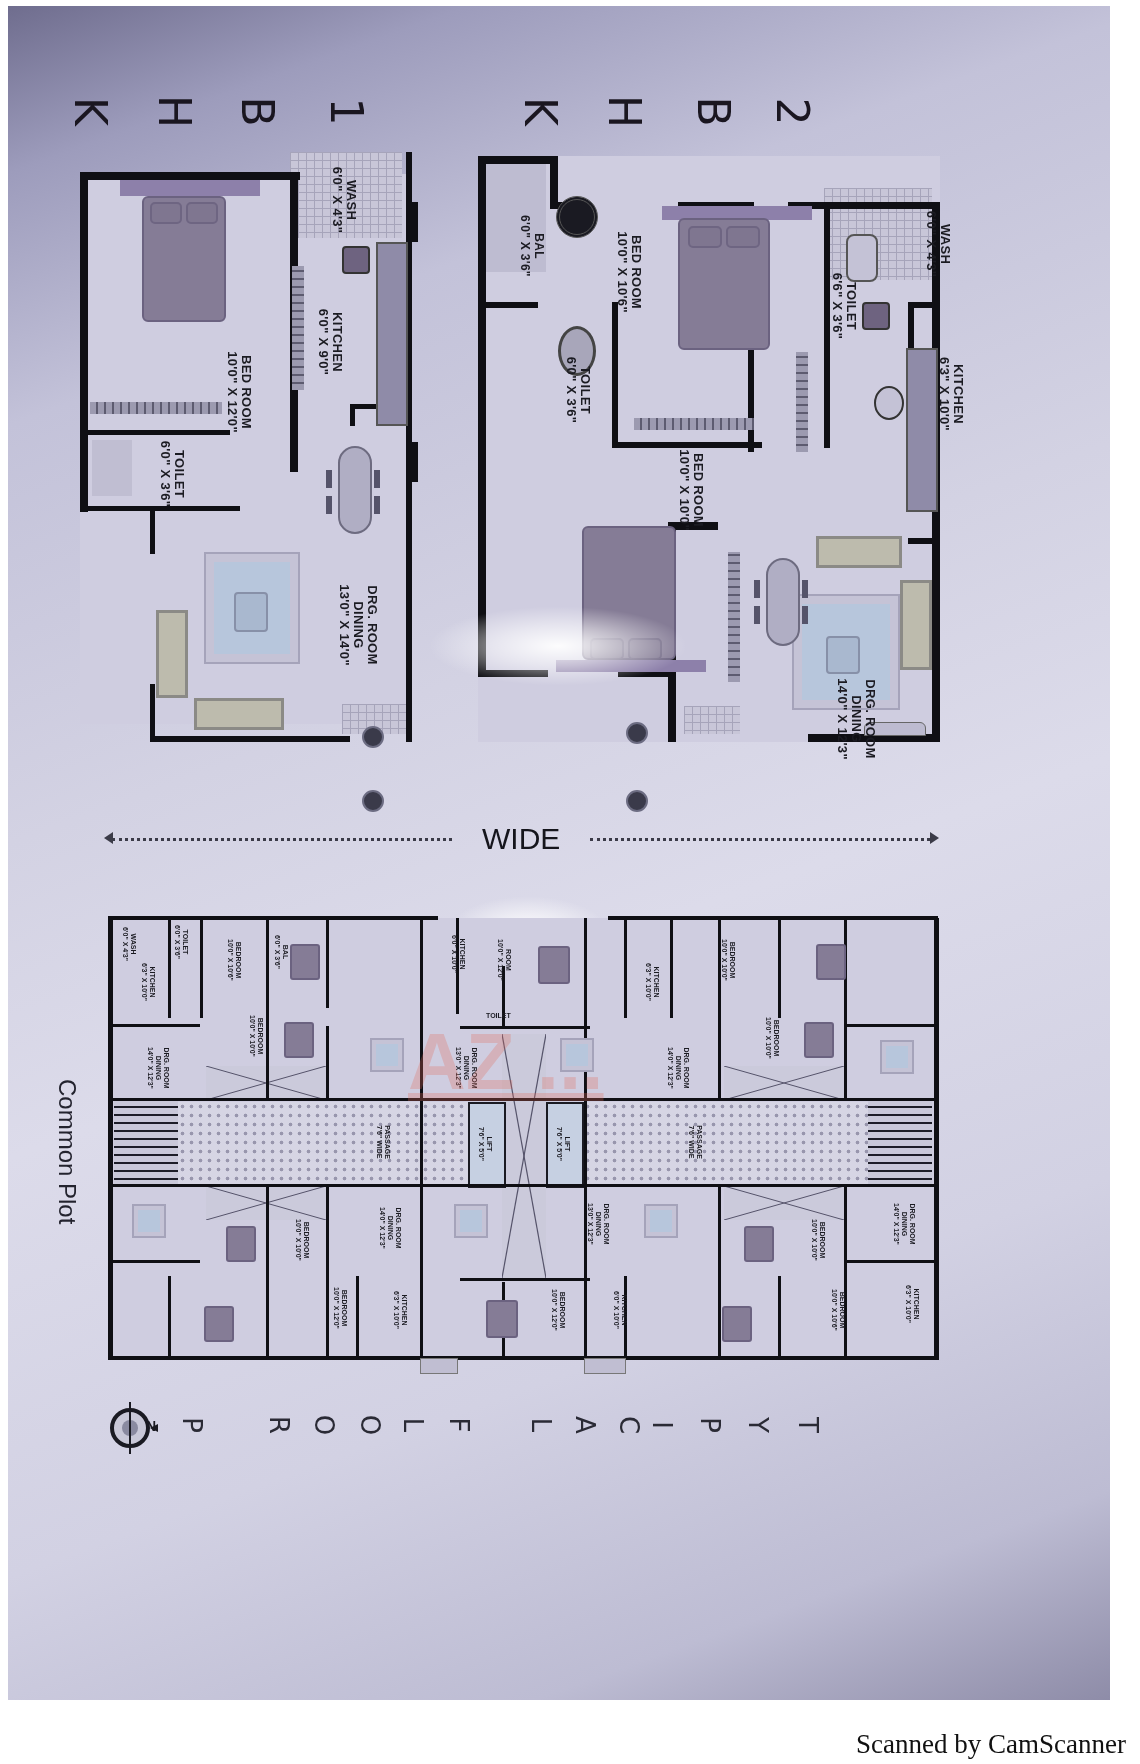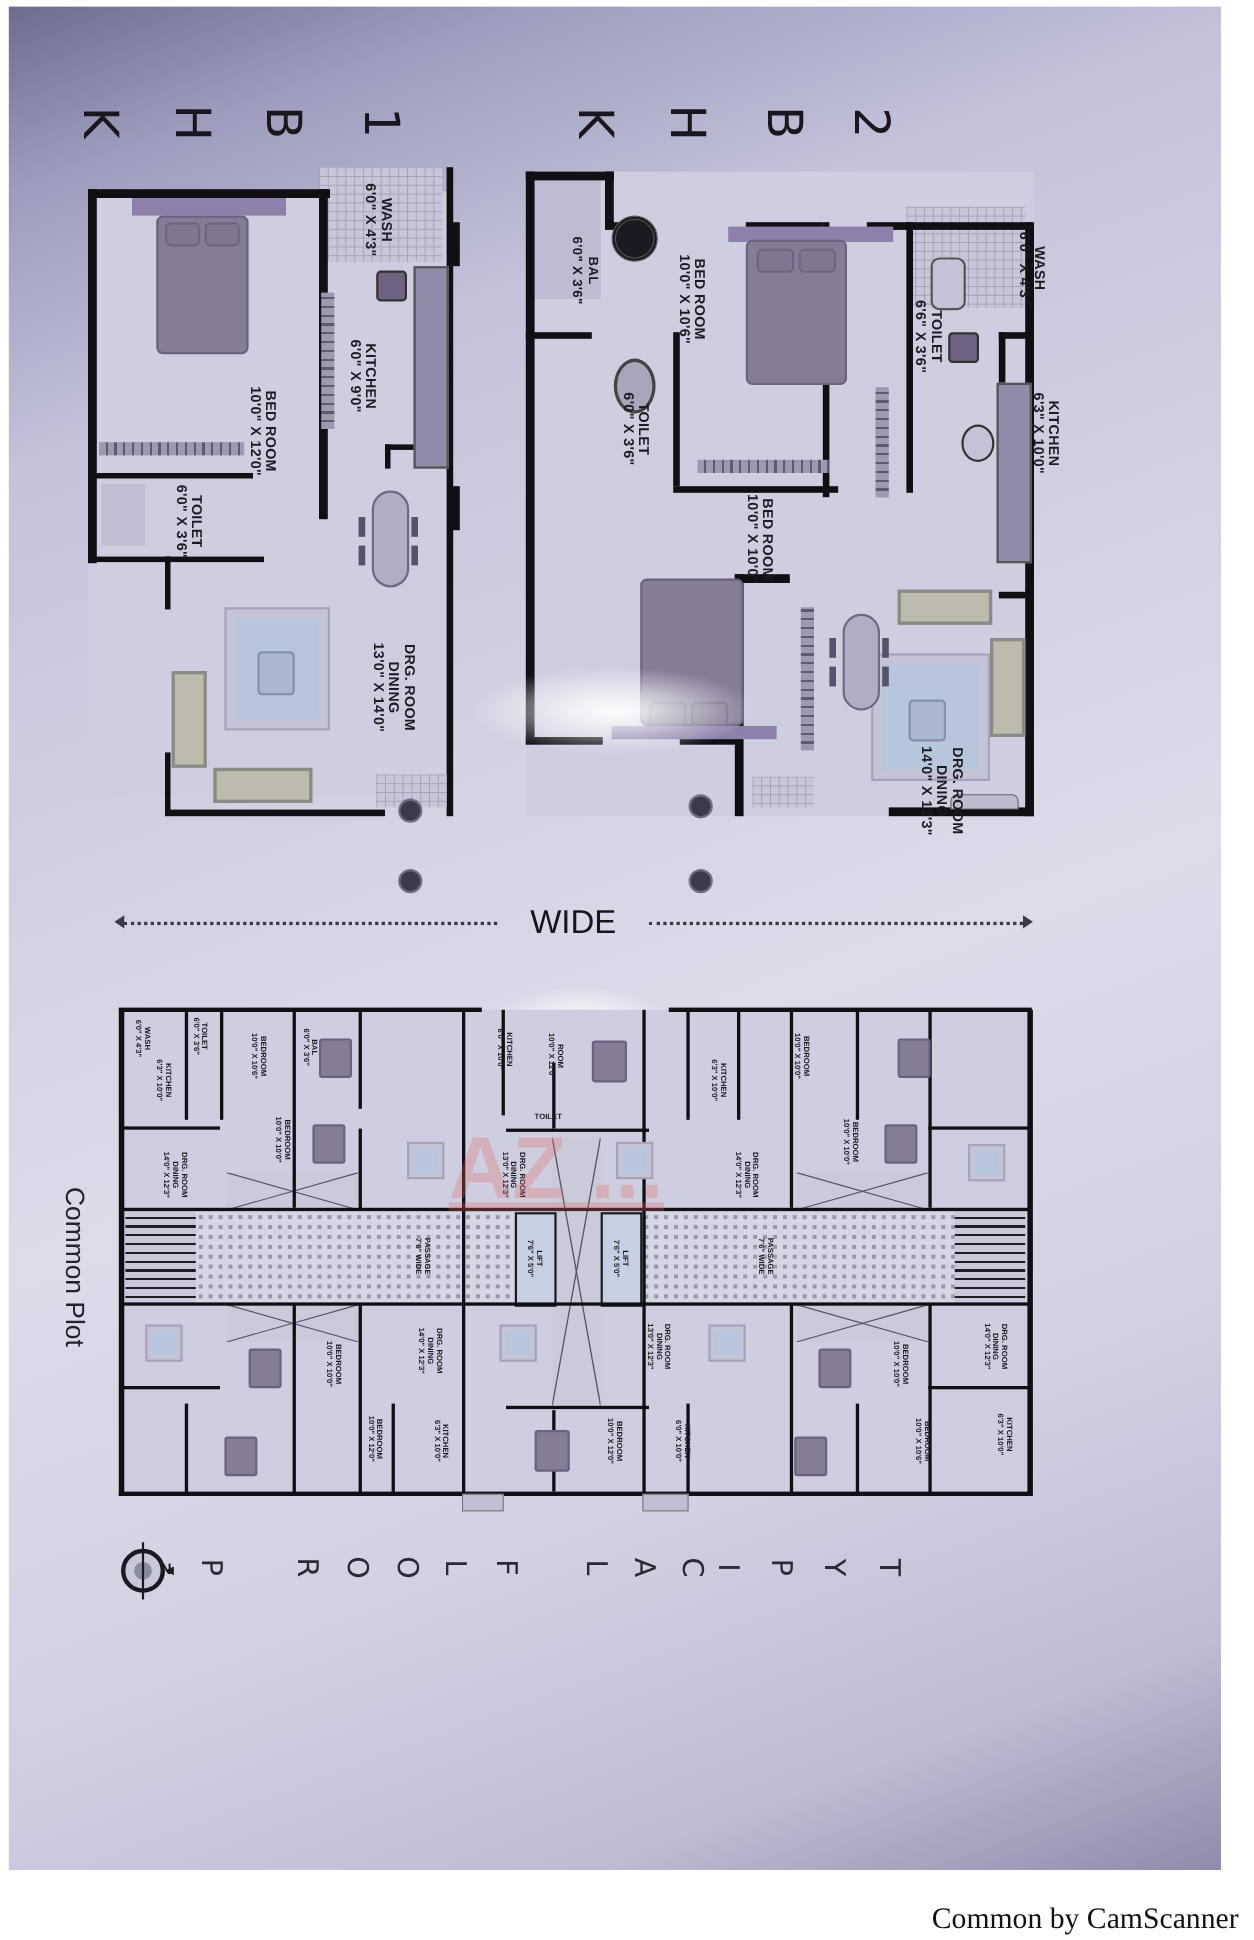--- a/index.html
+++ b/index.html
@@ -480,13 +480,13 @@
     <span class="typ-letter" style="left:526px;top:1404px;">L</span>
     <span class="typ-letter" style="left:444px;top:1404px;">F</span>
     <span class="typ-letter" style="left:398px;top:1404px;">L</span>
     <span class="typ-letter" style="left:352px;top:1404px;">O</span>
     <span class="typ-letter" style="left:306px;top:1404px;">O</span>
     <span class="typ-letter" style="left:262px;top:1404px;">R</span>
     <span class="typ-letter" style="left:176px;top:1404px;">P</span>
   </div>
 </div>
 
-<div class="footer">Common by CamScanner</div>
+<div class="footer">Scanned by CamScanner</div>
 
 </body></html>

